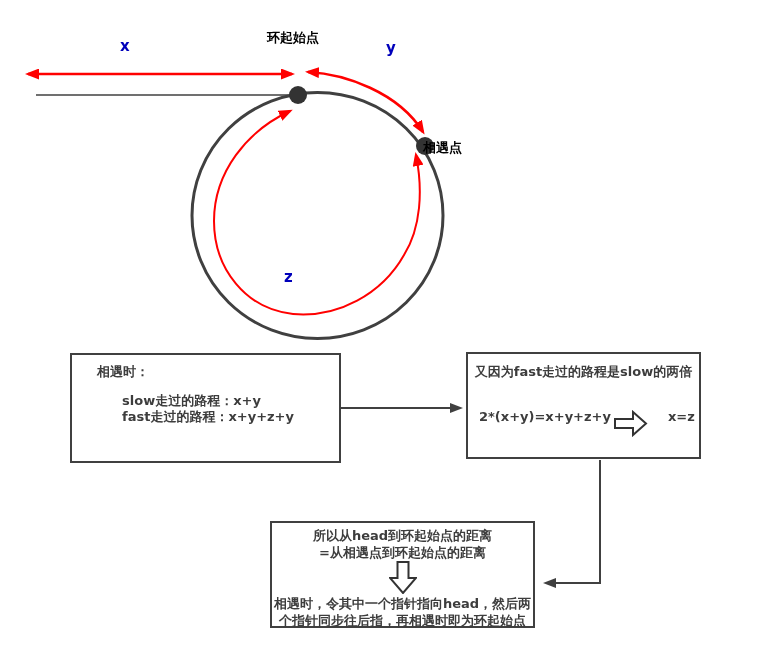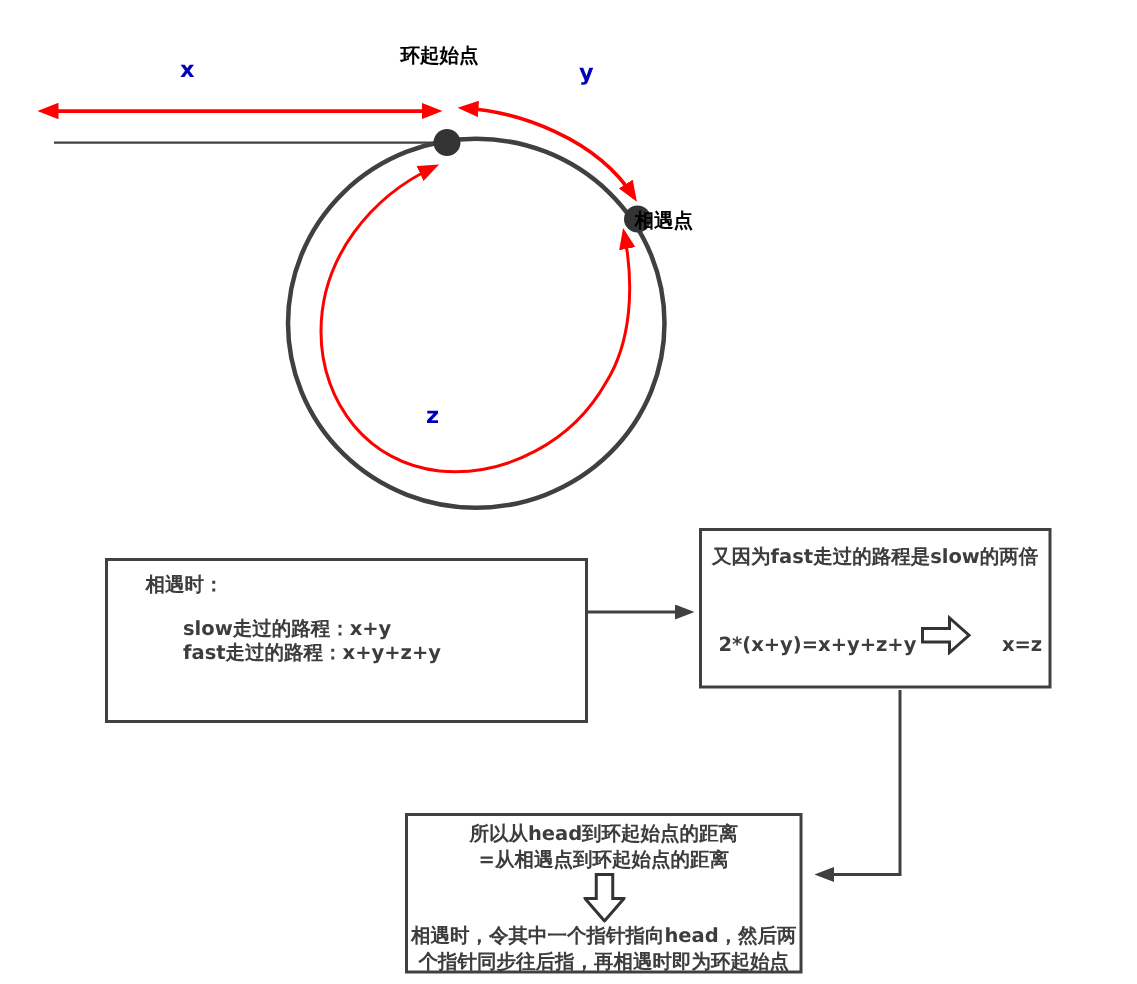--- a/index.html
+++ b/index.html
@@ -34,30 +34,30 @@
   }
   .note-box {
     position: absolute;
     background: #ffffff;
     border: 2px solid #404040;
     color: #3d3d3d;
     font-size: 13px;
     font-weight: bold;
     line-height: 16px;
   }
-  .box-meet   { left: 70px;  top: 372px; width: 322px; height: 110px; padding: 9px 0 0 25px; }
+  .box-meet   { left: 70px;  top: 353px; width: 271px; height: 110px; padding: 9px 0 0 25px; }
   .box-twice  { left: 466px; top: 352px; width: 235px; height: 107px; padding-top: 10px; }
   .box-twice .title-line { text-align: center; }
-  .box-concl  { left: 270px; top: 521px; width: 265px; height: 107px; padding-top: 4px; text-align: center; line-height: 17px; margin-top: 21px; }
+  .box-concl  { left: 270px; top: 521px; width: 265px; height: 107px; padding-top: 4px; text-align: center; line-height: 17px; }
   .indented { margin-left: 25px; }
   .mt13 { margin-top: 13px; }
   .mt27 { }
   .formula-row {
     display: flex;
-    align-items: flex-end;
+    align-items: flex-start;
     margin-top: 30px;
     padding-left: 11px;
   }
   .formula-row .eq { line-height: 1; }
   .formula-row .arrow-icon { margin: 0 3px; flex: 0 0 auto; }
   .formula-row .result { margin-left: 17px; line-height: 1; }
   .down-arrow-wrap {
     height: 33px;
     display: flex;
     justify-content: center;

